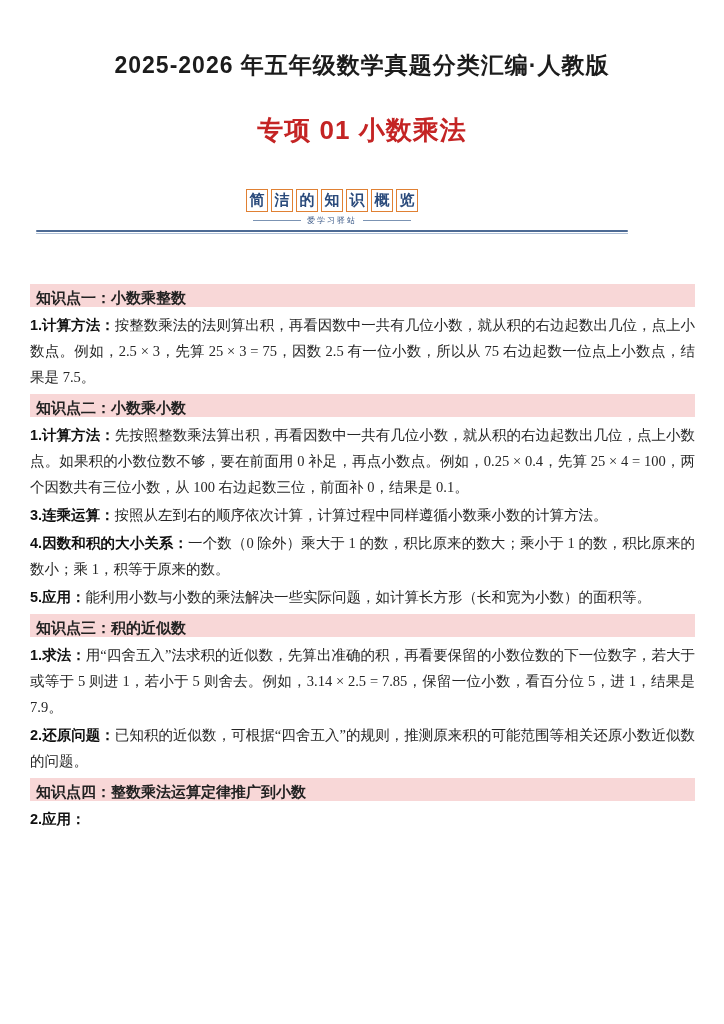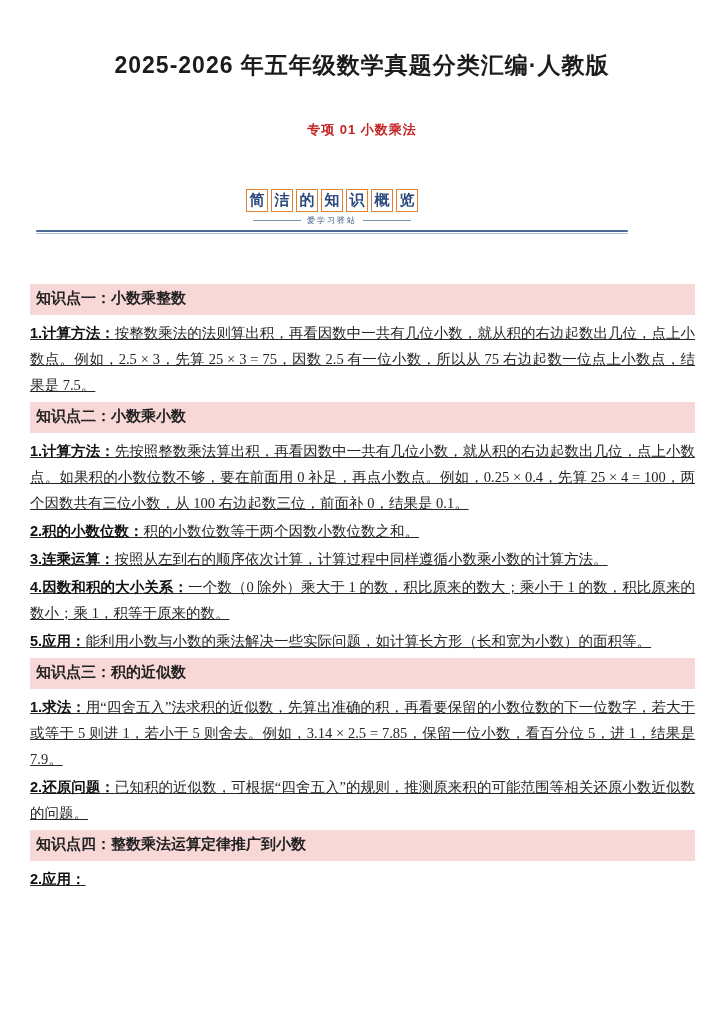--- a/index.html
+++ b/index.html
@@ -20,21 +20,21 @@
     font-size:23px;
     line-height:30px;
     letter-spacing:1px;
     color:#1c1c1c;
   }
   .doc-subtitle {
     margin-top:37px;
     text-align:center;
     font-family:"Liberation Sans","DejaVu Sans",sans-serif;
     font-weight:bold;
-    font-size:13px;
+    font-size:26px;
     line-height:26px;
     color:#c42424;
     letter-spacing:1px;
   }
   .overview-block {
     width:592px;
     margin:46px 0 0 36px;
     text-align:center;
   }
   .badge-row {
@@ -85,32 +85,31 @@
   }
   .content {
     margin:50px 29px 0 30px;
   }
   .sec-head {
     background:#f8d7d7;
     font-family:"Liberation Sans","DejaVu Sans",sans-serif;
     font-weight:bold;
     font-size:15px;
     color:#222222;
-    height:31px;
+    height:23px;
     line-height:27px;
     padding-left:6px;
     margin:4px 0 5px;
   }
   .para {
     font-size:14.5px;
     line-height:26px;
     color:#262626;
     text-align:justify;
     margin:2px 0;
-    text-decoration:underline;
   }
   .plabel {
     font-family:"Liberation Sans","DejaVu Sans",sans-serif;
     font-weight:bold;
     color:#111111;
   }
 </style>
 </head>
 <body>
 
@@ -139,21 +138,20 @@
     <div class="divider-sub"></div>
   </div>
 
   <div class="content">
 
     <div class="sec-head">知识点一：小数乘整数</div>
     <p class="para"><span class="plabel">1.计算方法：</span><span>按整数乘法的法则算出积，再看因数中一共有几位小数，就从积的右边起数出几位，点上小数点。例如，2.5 × 3，先算 25 × 3 = 75，因数 2.5 有一位小数，所以从 75 右边起数一位点上小数点，结果是 7.5。</span></p>
 
     <div class="sec-head">知识点二：小数乘小数</div>
     <p class="para"><span class="plabel">1.计算方法：</span><span>先按照整数乘法算出积，再看因数中一共有几位小数，就从积的右边起数出几位，点上小数点。如果积的小数位数不够，要在前面用 0 补足，再点小数点。例如，0.25 × 0.4，先算 25 × 4 = 100，两个因数共有三位小数，从 100 右边起数三位，前面补 0，结果是 0.1。</span></p>
-    <p class="para"><span class="plabel">2.积的小数位数：</span><span>积的小数位数等于两个因数小数位数之和。</span></p>
     <p class="para"><span class="plabel">3.连乘运算：</span><span>按照从左到右的顺序依次计算，计算过程中同样遵循小数乘小数的计算方法。</span></p>
     <p class="para"><span class="plabel">4.因数和积的大小关系：</span><span>一个数（0 除外）乘大于 1 的数，积比原来的数大；乘小于 1 的数，积比原来的数小；乘 1，积等于原来的数。</span></p>
     <p class="para"><span class="plabel">5.应用：</span><span>能利用小数与小数的乘法解决一些实际问题，如计算长方形（长和宽为小数）的面积等。</span></p>
 
     <div class="sec-head">知识点三：积的近似数</div>
     <p class="para"><span class="plabel">1.求法：</span><span>用“四舍五入”法求积的近似数，先算出准确的积，再看要保留的小数位数的下一位数字，若大于或等于 5 则进 1，若小于 5 则舍去。例如，3.14 × 2.5 = 7.85，保留一位小数，看百分位 5，进 1，结果是 7.9。</span></p>
     <p class="para"><span class="plabel">2.还原问题：</span><span>已知积的近似数，可根据“四舍五入”的规则，推测原来积的可能范围等相关还原小数近似数的问题。</span></p>
 
     <div class="sec-head">知识点四：整数乘法运算定律推广到小数</div>
     <p class="para"><span class="plabel">2.应用：</span><span></span></p>

